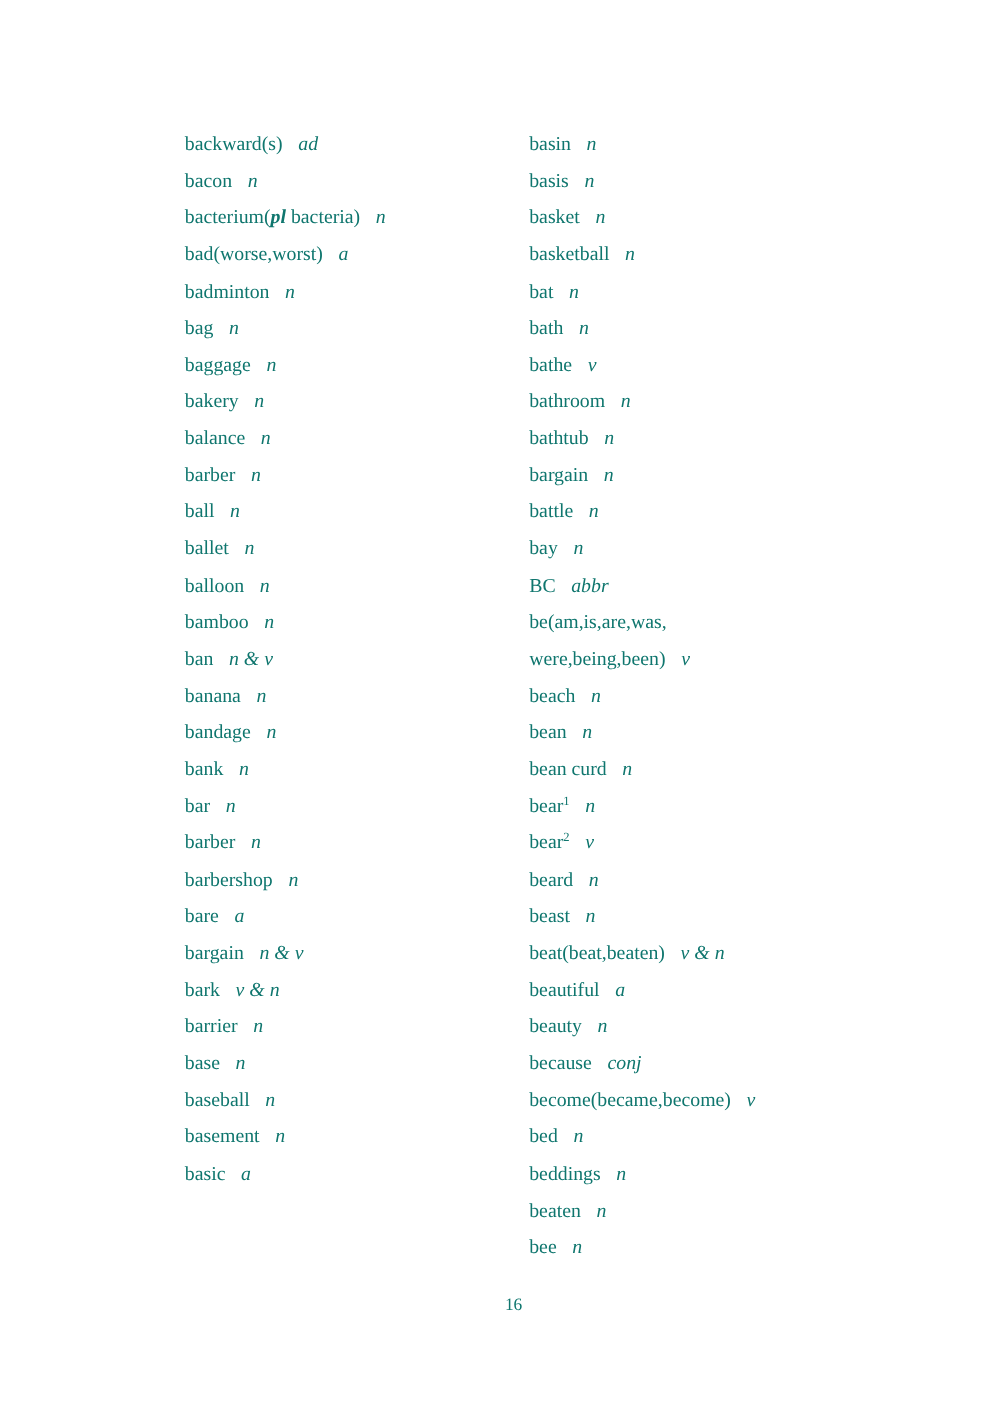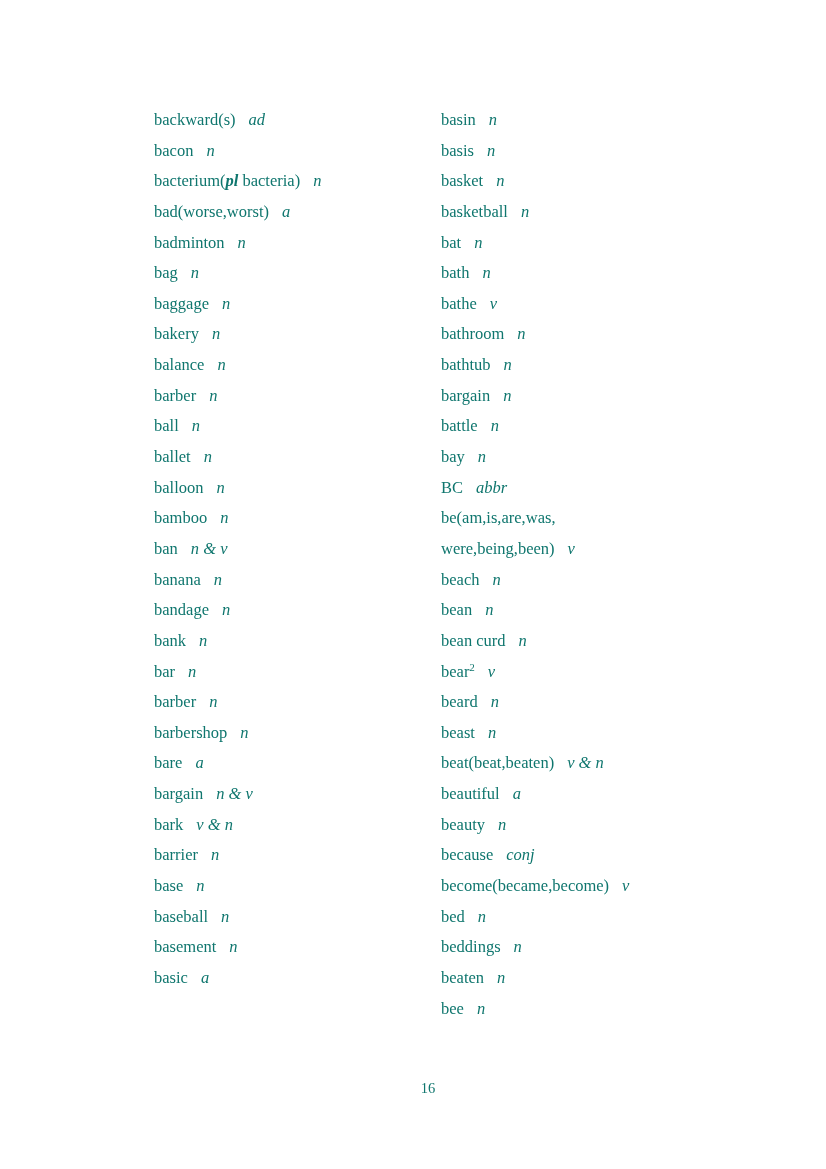--- a/index.html
+++ b/index.html
@@ -95,20 +95,21 @@
       <div class="entry"><span class="word">bathtub</span><span class="pos">n</span></div>
       <div class="entry"><span class="word">bargain</span><span class="pos">n</span></div>
       <div class="entry"><span class="word">battle</span><span class="pos">n</span></div>
       <div class="entry"><span class="word">bay</span><span class="pos">n</span></div>
       <div class="entry"><span class="word">BC</span><span class="pos">abbr</span></div>
       <div class="entry"><span class="word">be(am,is,are,was,</span></div>
       <div class="entry"><span class="word">were,being,been)</span><span class="pos">v</span></div>
       <div class="entry"><span class="word">beach</span><span class="pos">n</span></div>
       <div class="entry"><span class="word">bean</span><span class="pos">n</span></div>
       <div class="entry"><span class="word">bean curd</span><span class="pos">n</span></div>
+      <div class="entry"><span class="word">bear<sup>1</sup></span><span class="pos">n</span></div>
       <div class="entry"><span class="word">bear<sup>2</sup></span><span class="pos">v</span></div>
       <div class="entry"><span class="word">beard</span><span class="pos">n</span></div>
       <div class="entry"><span class="word">beast</span><span class="pos">n</span></div>
       <div class="entry"><span class="word">beat(beat,beaten)</span><span class="pos">v &amp; n</span></div>
       <div class="entry"><span class="word">beautiful</span><span class="pos">a</span></div>
       <div class="entry"><span class="word">beauty</span><span class="pos">n</span></div>
       <div class="entry"><span class="word">because</span><span class="pos">conj</span></div>
       <div class="entry"><span class="word">become(became,become)</span><span class="pos">v</span></div>
       <div class="entry"><span class="word">bed</span><span class="pos">n</span></div>
       <div class="entry"><span class="word">beddings</span><span class="pos">n</span></div>

